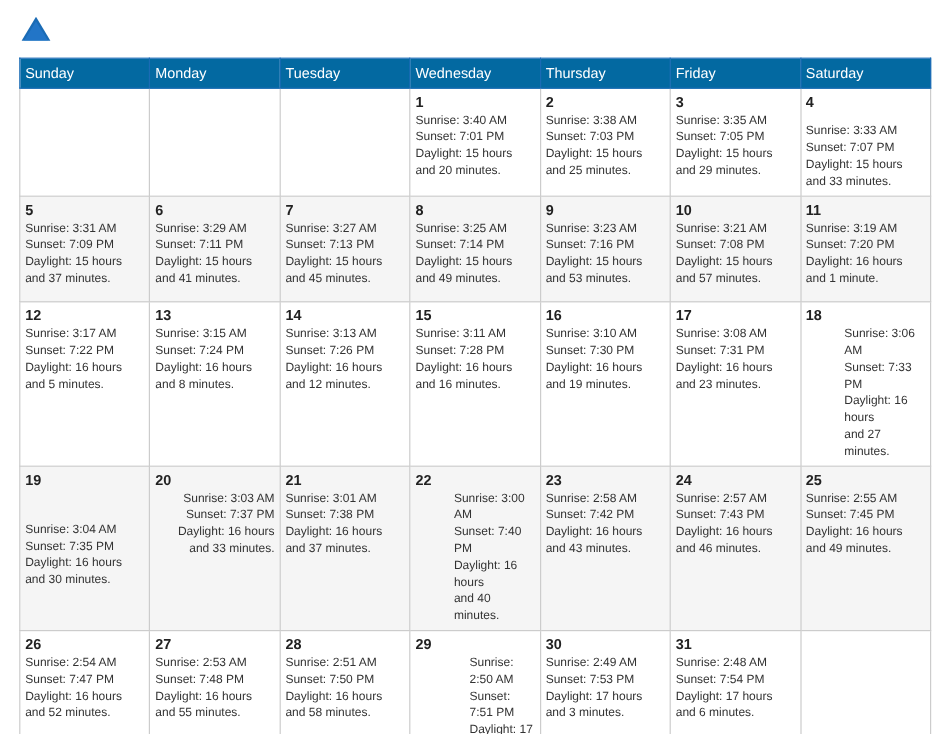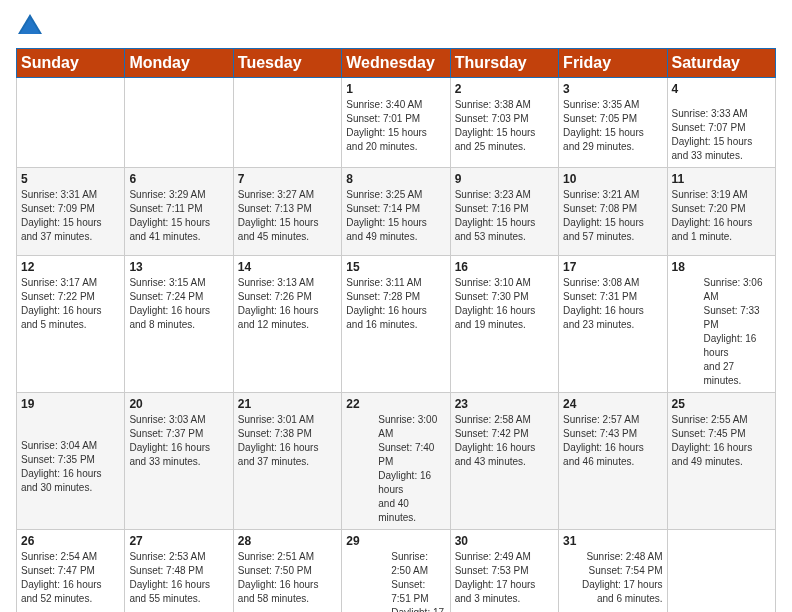--- a/index.html
+++ b/index.html
@@ -56,24 +56,24 @@
     .sub-title {
       font-size: 16px;
       color: #444;
     }
     .calendar {
       width: 100%;
       border-collapse: collapse;
       table-layout: fixed;
     }
     .calendar thead th {
-      background: #c2410c;
+      background: #0369a1;
       color: #fff;
-      font-size: 16px;
-      font-weight: bold;
+      font-size: 12px;
+      font-weight: normal;
       padding: 5px 4px;
       text-align: left;
       border: 1px solid #1a6bb5;
     }
     .calendar tbody td {
       border: 1px solid #ccc;
       vertical-align: top;
       padding: 4px 4px 4px 4px;
       font-size: 10px;
       color: #222;
@@ -271,21 +271,21 @@
         <tr>
           <td>
             <span class="day-num">19</span>
             <div class="day-info" style="white-space: pre-line; margin-top: 28px;">Sunrise: 3:04 AM
 Sunset: 7:35 PM
 Daylight: 16 hours
 and 30 minutes.</div>
           </td>
           <td>
             <span class="day-num">20</span>
-            <div class="day-info" style="white-space: pre-line;">Sunrise: 3:03 AM
+            <div class="day-info" style="white-space: pre-line; text-align: right;">Sunrise: 3:03 AM
 Sunset: 7:37 PM
 Daylight: 16 hours
 and 33 minutes.</div>
           </td>
           <td>
             <span class="day-num">21</span>
             <div class="day-info" style="white-space: pre-line;">Sunrise: 3:01 AM
 Sunset: 7:38 PM
 Daylight: 16 hours
 and 37 minutes.</div>
@@ -350,21 +350,21 @@
           </td>
           <td>
             <span class="day-num">30</span>
             <div class="day-info" style="white-space: pre-line;">Sunrise: 2:49 AM
 Sunset: 7:53 PM
 Daylight: 17 hours
 and 3 minutes.</div>
           </td>
           <td>
             <span class="day-num">31</span>
-            <div class="day-info" style="white-space: pre-line; text-align: right;">Sunrise: 2:48 AM
+            <div class="day-info" style="white-space: pre-line;">Sunrise: 2:48 AM
 Sunset: 7:54 PM
 Daylight: 17 hours
 and 6 minutes.</div>
           </td>
           <td class="empty-cell"></td>
         </tr>
       </tbody>
   </table>
 </div>
 

